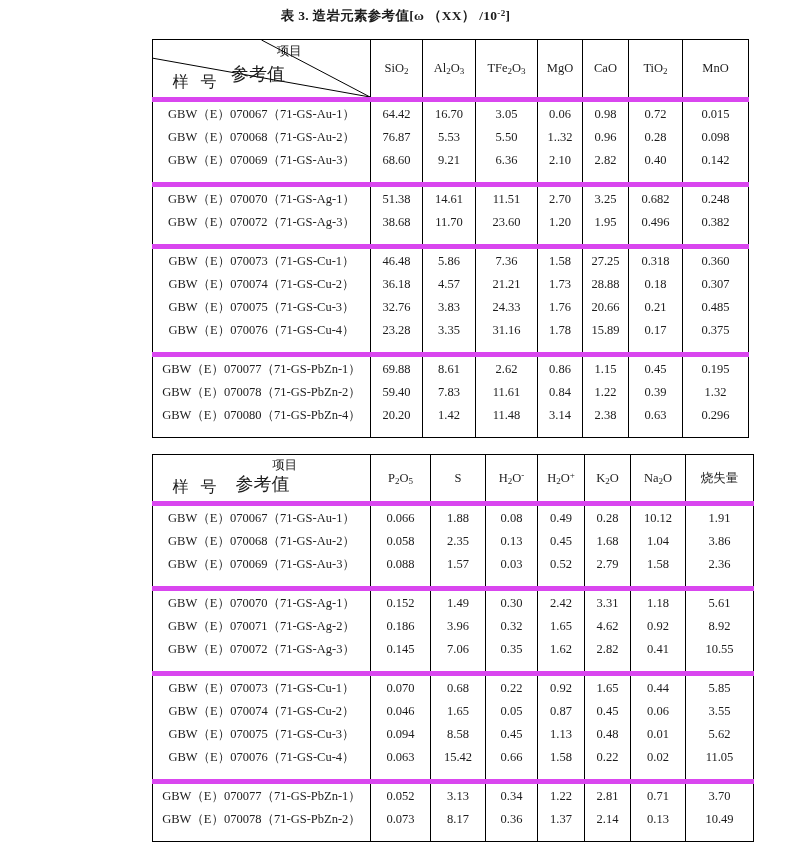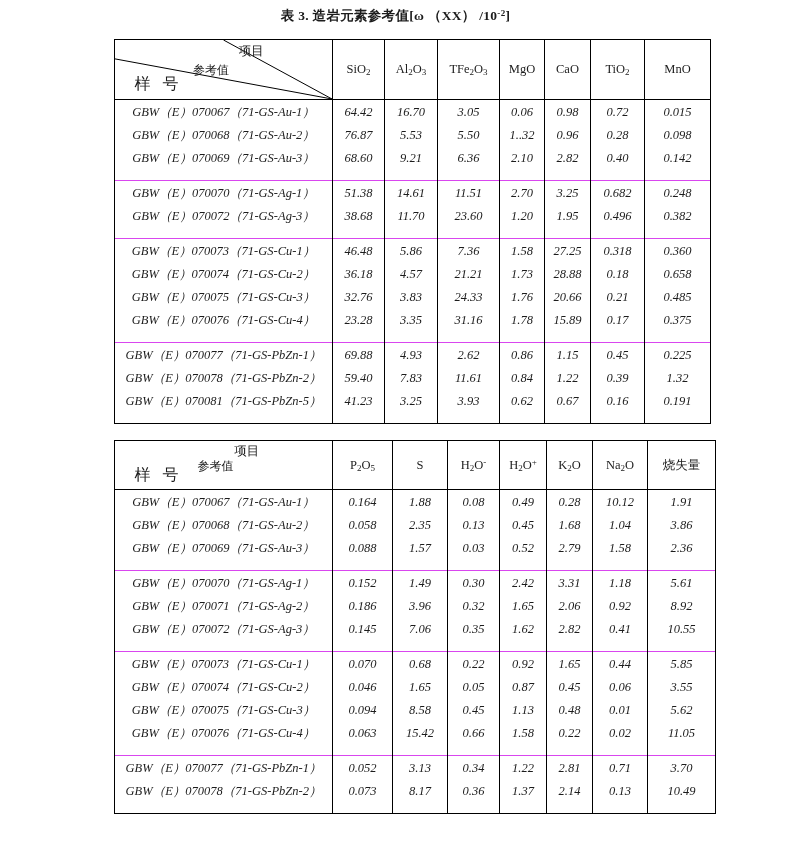--- a/index.html
+++ b/index.html
@@ -12,49 +12,49 @@
     color:#1c1c1c;
     overflow:hidden;
   }
   .doc-title {
     padding-top:7px;
     text-align:center;
     font-size:13.5px;
     font-weight:bold;
     letter-spacing:0.3px;
   }
-  .tbl-wrap { margin-left:72px;padding-left:42px; }
+  .tbl-wrap { margin-left:110px;padding-left:42px; }
   #wrap-0 { margin-top:14px; }
   #wrap-1 { margin-top:16px; }
   table.ref-table {
     border-collapse:collapse;
     table-layout:fixed;
     border:1.5px solid #000;
     font-size:12.5px;
   }
   table.ref-table th, table.ref-table td {
     border-left:1px solid #000;
     border-right:1px solid #000;
     text-align:center;
     vertical-align:middle;
     font-weight:normal;
     white-space:nowrap;
     overflow:hidden;
   }
   table.ref-table thead th { border-bottom:1px solid #000; }
   #table-0 thead th { height:60px; }
   #table-1 thead th { height:49px; }
-  table.ref-table tbody { border-top:1px solid #d946ef;font-style:italic; }
+  table.ref-table tbody { border-top:5px solid #d946ef; }
   table.ref-table td { padding:3px 2px; height:22px; }
   table.ref-table tbody tr:first-child td { padding-top:4px; }
   table.ref-table tbody tr:last-child td { padding-bottom:13px; }
   th.corner { position:relative; padding:0; }
   th.corner svg.diag { position:absolute; left:0; top:0; width:100%; height:100%; }
   th.corner .c-top { position:absolute; top:3px;  left:57%; font-size:12.5px; }
-  th.corner .c-mid { position:absolute; top:22px; left:36%; font-size:12px; }
+  th.corner .c-mid { position:absolute; top:22px; left:36%; font-size:18px; }
   th.corner .c-bot { position:absolute; bottom:4px; left:9%; font-size:16px; letter-spacing:4px; }
   #table-1 th.corner .c-top { top:2px;  left:55%; }
   #table-1 th.corner .c-mid { top:17px; left:38%; }
   #table-1 th.corner .c-bot { bottom:3px; }
   sub { font-size:9px; vertical-align:-2px; }
   sup { font-size:9px; vertical-align:4px; }
   .bottom-edge {
     position:absolute; left:0; top:854px;
     width:791px; height:3px;
     background:#e2e2e2;
@@ -165,21 +165,21 @@
             <td>0.360</td>
           </tr>
           <tr>
             <td>GBW（E）070074（71-GS-Cu-2）</td>
             <td>36.18</td>
             <td>4.57</td>
             <td>21.21</td>
             <td>1.73</td>
             <td>28.88</td>
             <td>0.18</td>
-            <td>0.658</td>
+            <td>0.307</td>
           </tr>
           <tr>
             <td>GBW（E）070075（71-GS-Cu-3）</td>
             <td>32.76</td>
             <td>3.83</td>
             <td>24.33</td>
             <td>1.76</td>
             <td>20.66</td>
             <td>0.21</td>
             <td>0.485</td>
@@ -192,46 +192,46 @@
             <td>1.78</td>
             <td>15.89</td>
             <td>0.17</td>
             <td>0.375</td>
           </tr>
         </tbody>
         <tbody>
           <tr>
             <td>GBW（E）070077（71-GS-PbZn-1）</td>
             <td>69.88</td>
-            <td>4.93</td>
+            <td>8.61</td>
             <td>2.62</td>
             <td>0.86</td>
             <td>1.15</td>
             <td>0.45</td>
-            <td>0.225</td>
+            <td>0.195</td>
           </tr>
           <tr>
             <td>GBW（E）070078（71-GS-PbZn-2）</td>
             <td>59.40</td>
             <td>7.83</td>
             <td>11.61</td>
             <td>0.84</td>
             <td>1.22</td>
             <td>0.39</td>
             <td>1.32</td>
           </tr>
           <tr>
-            <td>GBW（E）070081（71-GS-PbZn-5）</td>
-            <td>41.23</td>
-            <td>3.25</td>
-            <td>3.93</td>
-            <td>0.62</td>
-            <td>0.67</td>
-            <td>0.16</td>
-            <td>0.191</td>
+            <td>GBW（E）070080（71-GS-PbZn-4）</td>
+            <td>20.20</td>
+            <td>1.42</td>
+            <td>11.48</td>
+            <td>3.14</td>
+            <td>2.38</td>
+            <td>0.63</td>
+            <td>0.296</td>
           </tr>
         </tbody>
       </table>
   </div>
 
   <div class="tbl-wrap" id="wrap-1">
     <table class="ref-table" id="table-1">
         <colgroup>
           <col style="width: 218px;">
           <col style="width: 60px;">
@@ -254,21 +254,21 @@
             <th>H<sub>2</sub>O<sup>-</sup></th>
             <th>H<sub>2</sub>O<sup>+</sup></th>
             <th>K<sub>2</sub>O</th>
             <th>Na<sub>2</sub>O</th>
             <th>烧失量</th>
           </tr>
       </thead>
     <tbody>
           <tr>
             <td>GBW（E）070067（71-GS-Au-1）</td>
-            <td>0.164</td>
+            <td>0.066</td>
             <td>1.88</td>
             <td>0.08</td>
             <td>0.49</td>
             <td>0.28</td>
             <td>10.12</td>
             <td>1.91</td>
           </tr>
           <tr>
             <td>GBW（E）070068（71-GS-Au-2）</td>
             <td>0.058</td>
@@ -300,21 +300,21 @@
             <td>3.31</td>
             <td>1.18</td>
             <td>5.61</td>
           </tr>
           <tr>
             <td>GBW（E）070071（71-GS-Ag-2）</td>
             <td>0.186</td>
             <td>3.96</td>
             <td>0.32</td>
             <td>1.65</td>
-            <td>2.06</td>
+            <td>4.62</td>
             <td>0.92</td>
             <td>8.92</td>
           </tr>
           <tr>
             <td>GBW（E）070072（71-GS-Ag-3）</td>
             <td>0.145</td>
             <td>7.06</td>
             <td>0.35</td>
             <td>1.62</td>
             <td>2.82</td>

